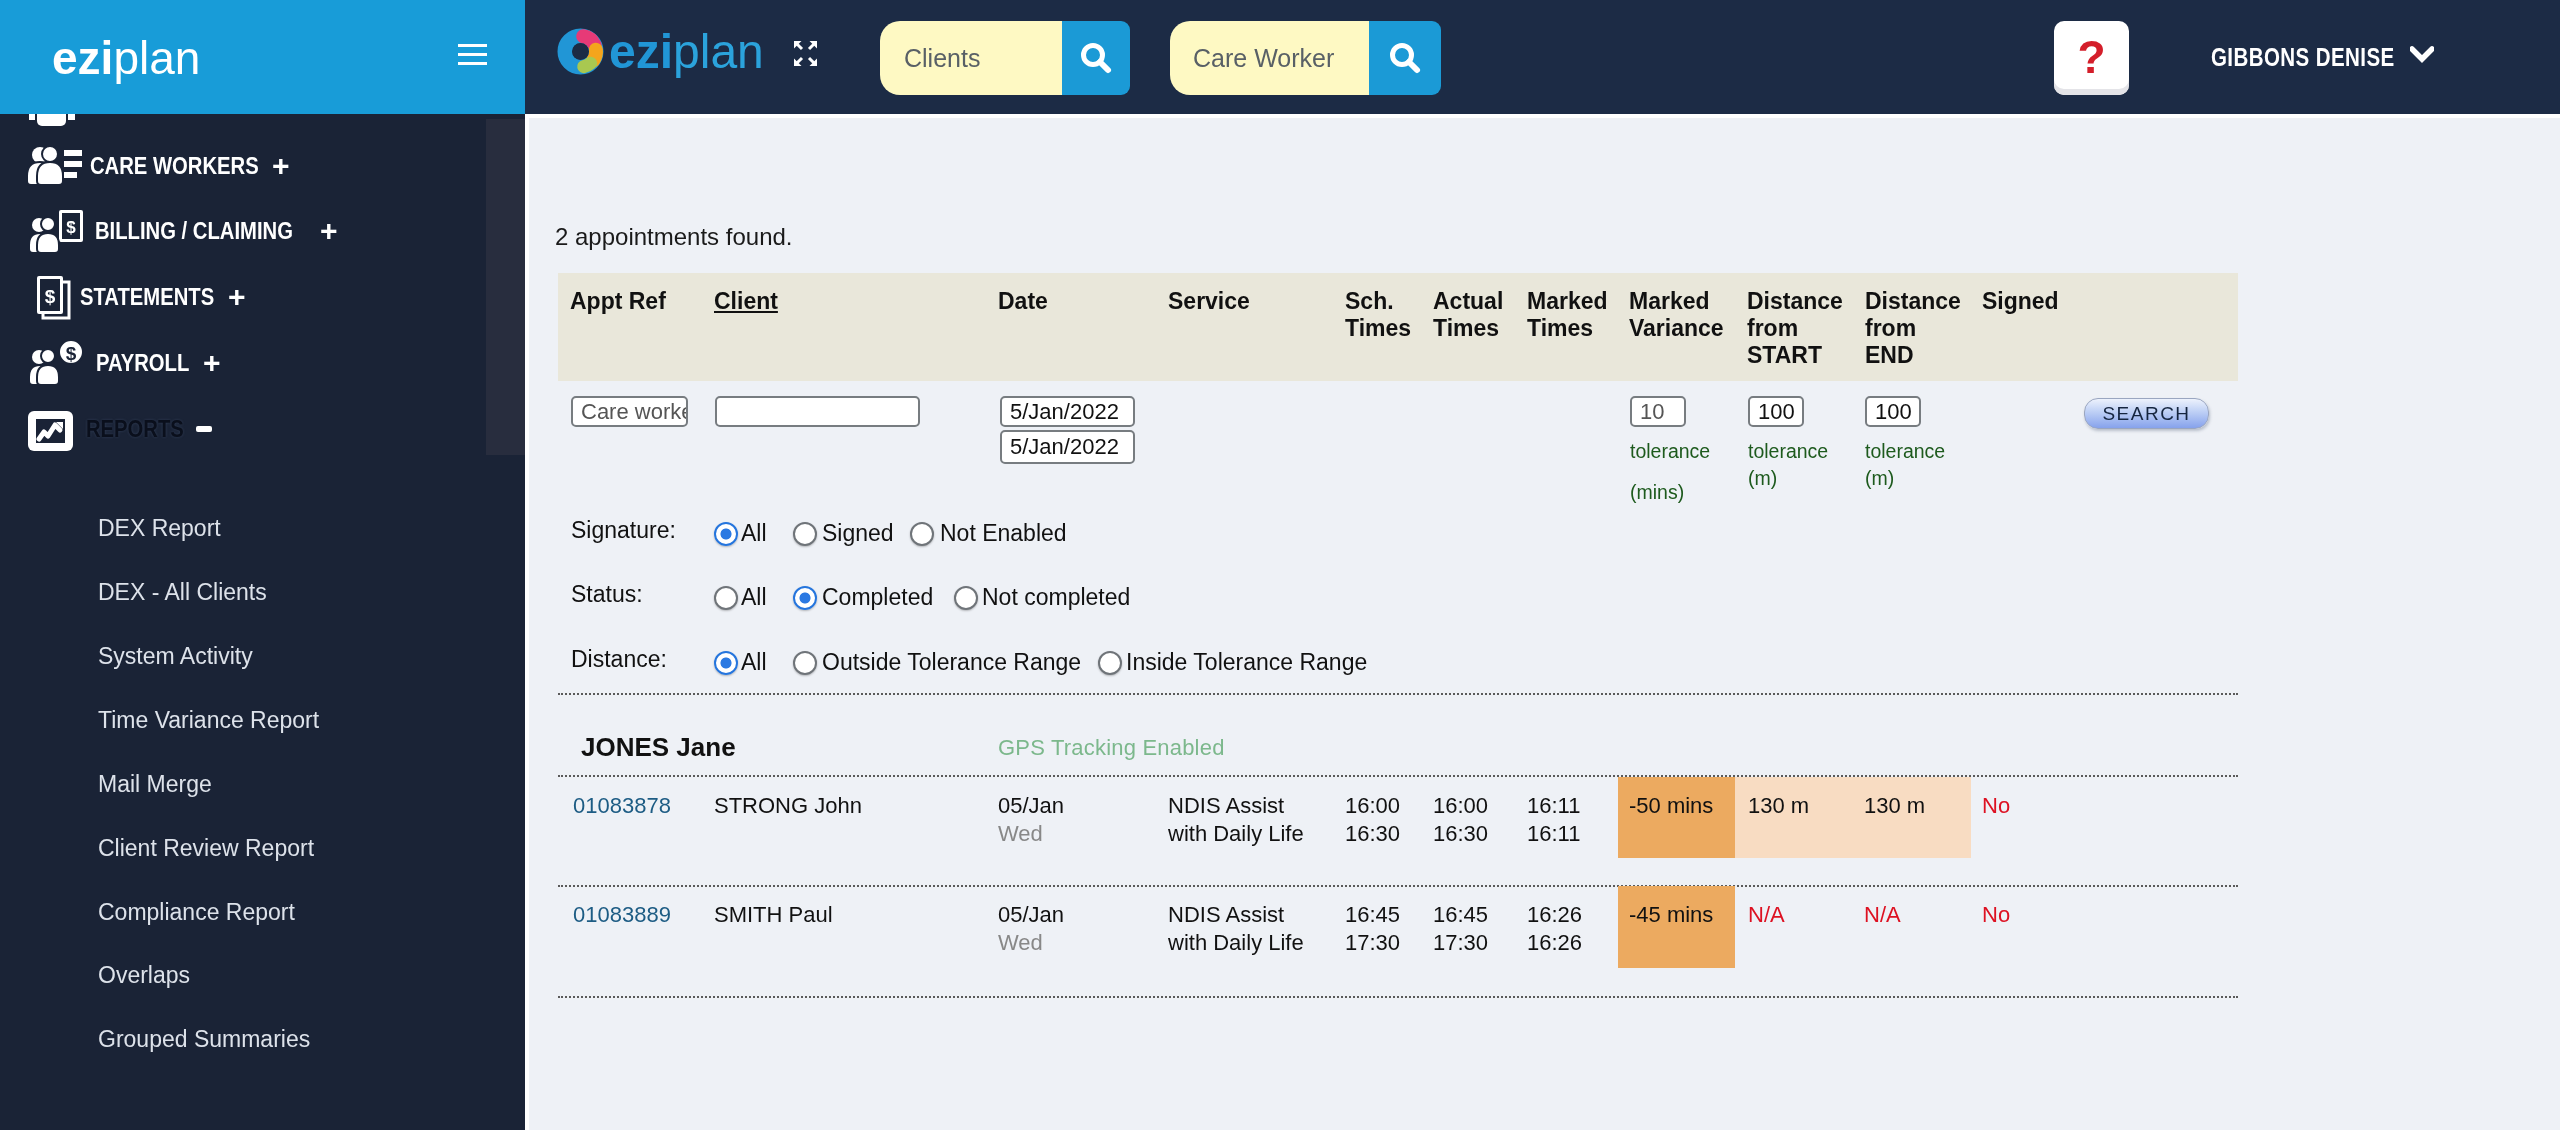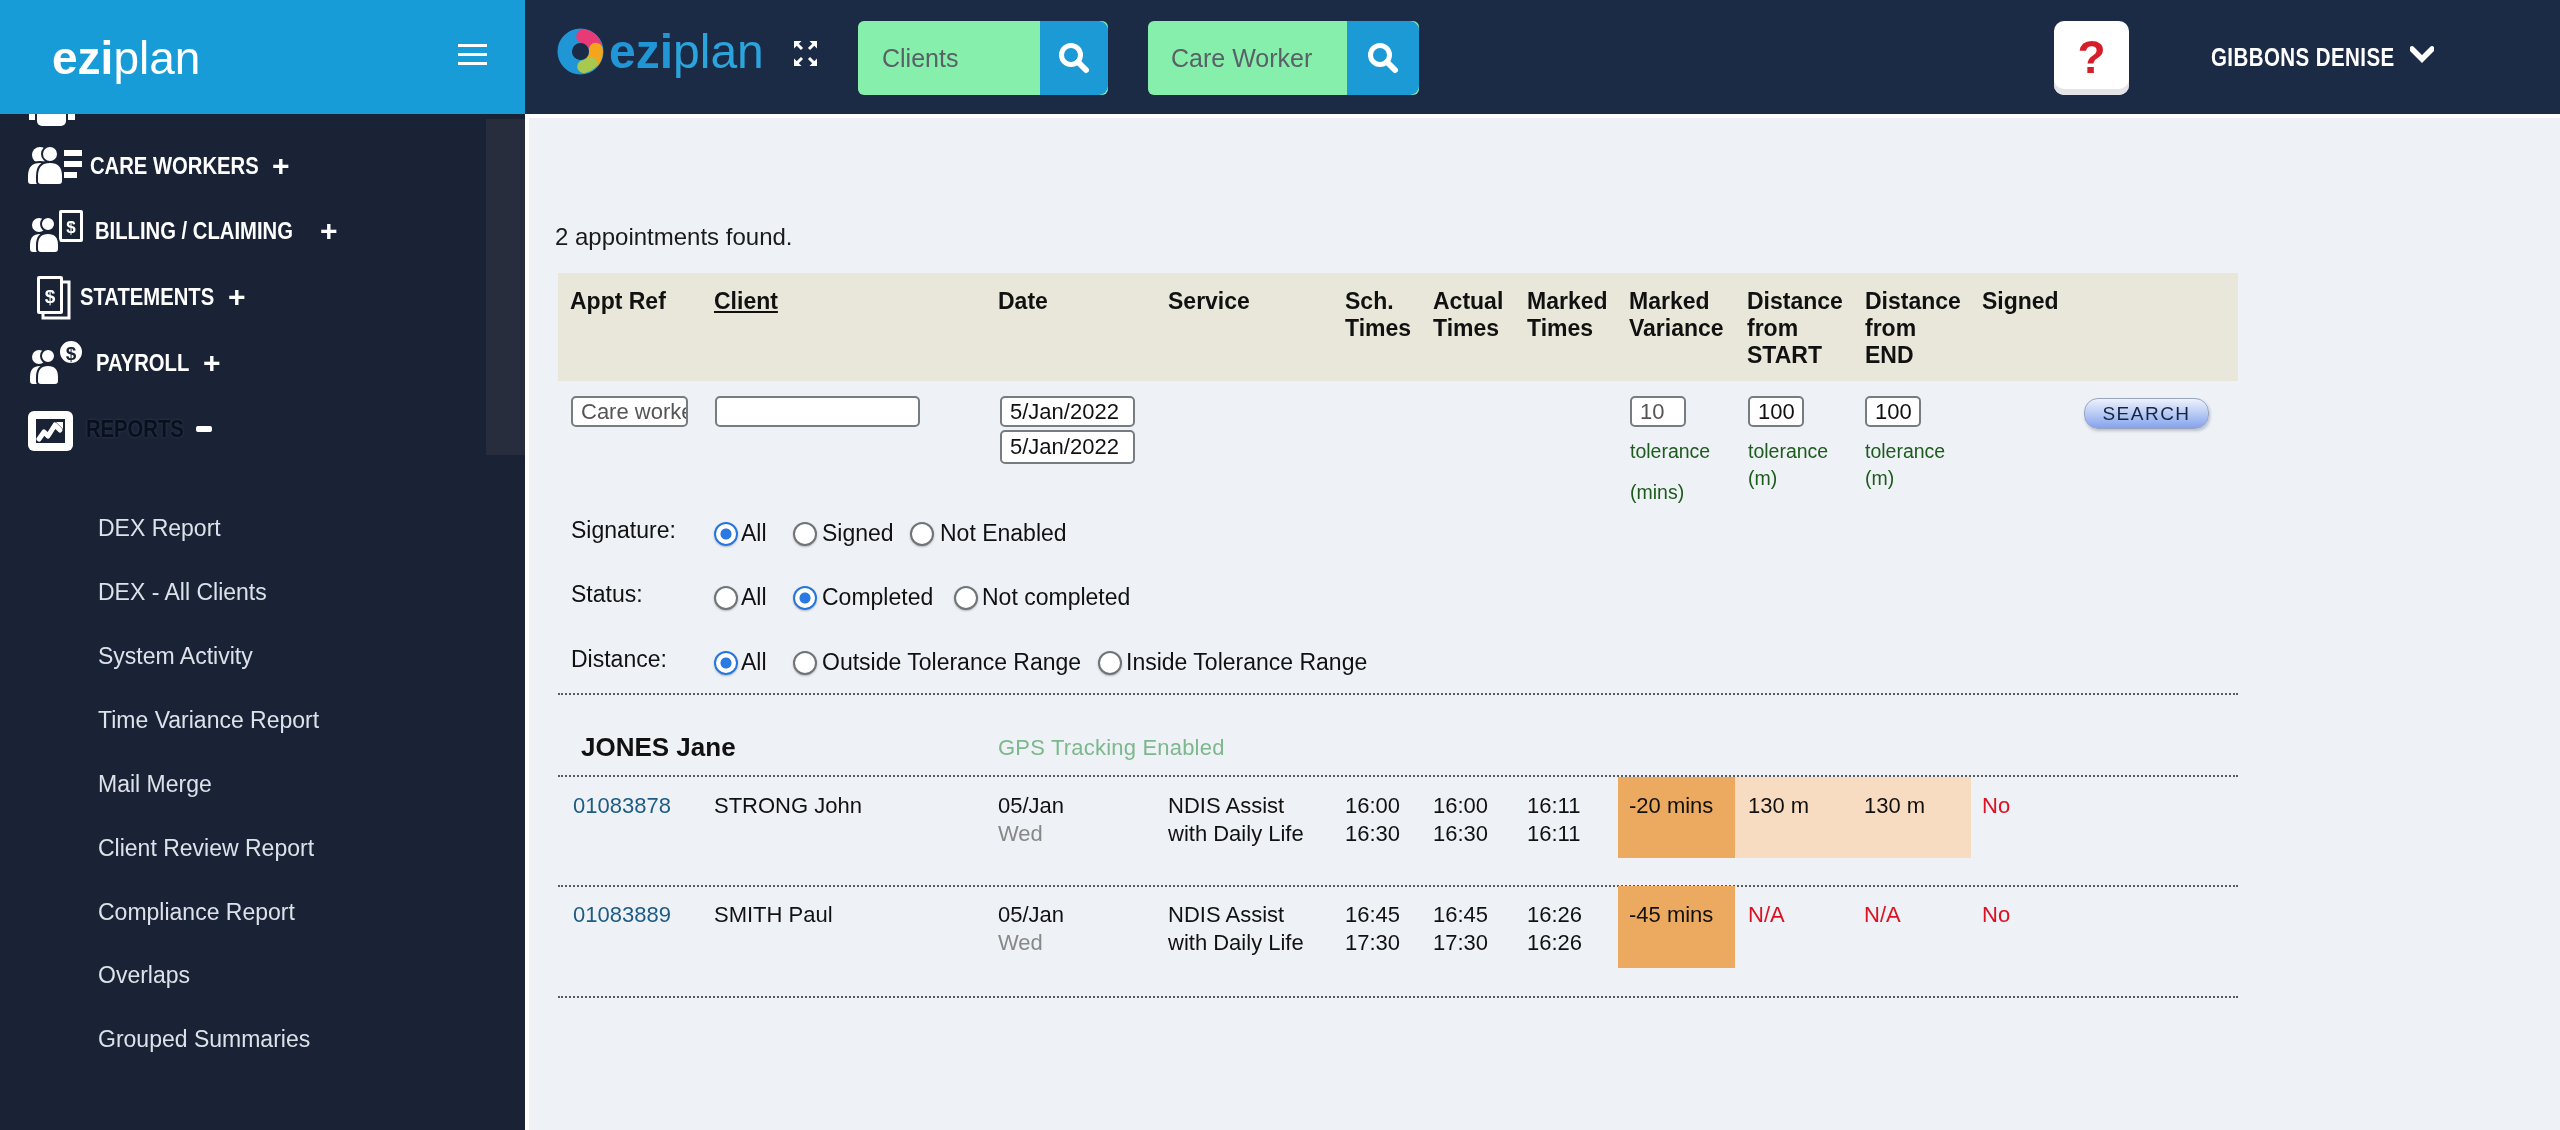--- a/index.html
+++ b/index.html
@@ -15,21 +15,21 @@
   #sblogo .lt { font-weight:normal; }
   #burger { left:458px; top:44px; width:29px; height:22px; }
   #burger div { position:absolute; left:0; width:29px; height:3px; background:#fff; }
   #sbstrip { left:486px; top:119px; width:39px; height:336px; background:#282d3e; }
   .mitem { color:#fff; font-weight:bold; font-size:23px; white-space:nowrap; transform:scaleX(0.88); transform-origin:left center; }
   .plus { position:absolute; color:#fff; font-weight:bold; font-size:30px; }
   .sub { color:#dde2ea; font-size:23px; white-space:nowrap; }
 
   
   #topbar { left:525px; top:0; width:2035px; height:114px; background:#1c2b45; }
-  .sbox { position:absolute; top:21px; height:74px; background:#86efac; border-radius:6px; }
+  .sbox { position:absolute; top:21px; height:74px; background:#fef9c3; border-radius:20px;margin-left:22px; }
   .sbtn { position:absolute; top:0; right:0; width:68px; height:74px; background:#1b9ad6;
           border-radius:0 9px 9px 0; }
   .sboxtxt { position:absolute; top:0; height:74px; line-height:74px; color:#596066; font-size:25px; }
   #helpbtn { left:1529px; top:21px; width:75px; height:74px; background:#fff; border-radius:10px;
      color:#d41e2a; font-weight:bold; font-size:46px; text-align:center; line-height:72px;
      box-shadow: inset 0 -6px 0 #e4e4e8; }
   #usern { left:1686px; top:0px; height:114px; line-height:114px; color:#fff; font-weight:bold;
      font-size:26px; transform:scaleX(0.79); transform-origin:left center; letter-spacing:0.5px; white-space:nowrap;}
 
   
@@ -282,21 +282,21 @@
     <div class="cell" style="left:473px;top:678px;">05/Jan
 <span class="gray">Wed</span></div>
     <div class="cell" style="left:643px;top:678px;">NDIS Assist
 with Daily Life</div>
     <div class="cell" style="left:820px;top:678px;">16:00
 16:30</div>
     <div class="cell" style="left:908px;top:678px;">16:00
 16:30</div>
     <div class="cell" style="left:1002px;top:678px;">16:11
 16:11</div>
-    <div class="cell" style="left:1104px;top:678px;">-20 mins</div>
+    <div class="cell" style="left:1104px;top:678px;">-50 mins</div>
     <div class="cell" style="left:1223px;top:678px;">130 m</div>
     <div class="cell" style="left:1339px;top:678px;">130 m</div>
     <div class="cell red" style="left:1457px;top:678px;">No</div>
 
     <div class="dots" style="top:771px;"></div>
 
     <div class="abs" style="left:1093px;top:772px;width:117px;height:82px;background:#ecaa60;"></div>
     <div class="cell ref" style="left:48px;top:787px;">01083889</div>
     <div class="cell" style="left:189px;top:787px;">SMITH Paul</div>
     <div class="cell" style="left:473px;top:787px;">05/Jan

